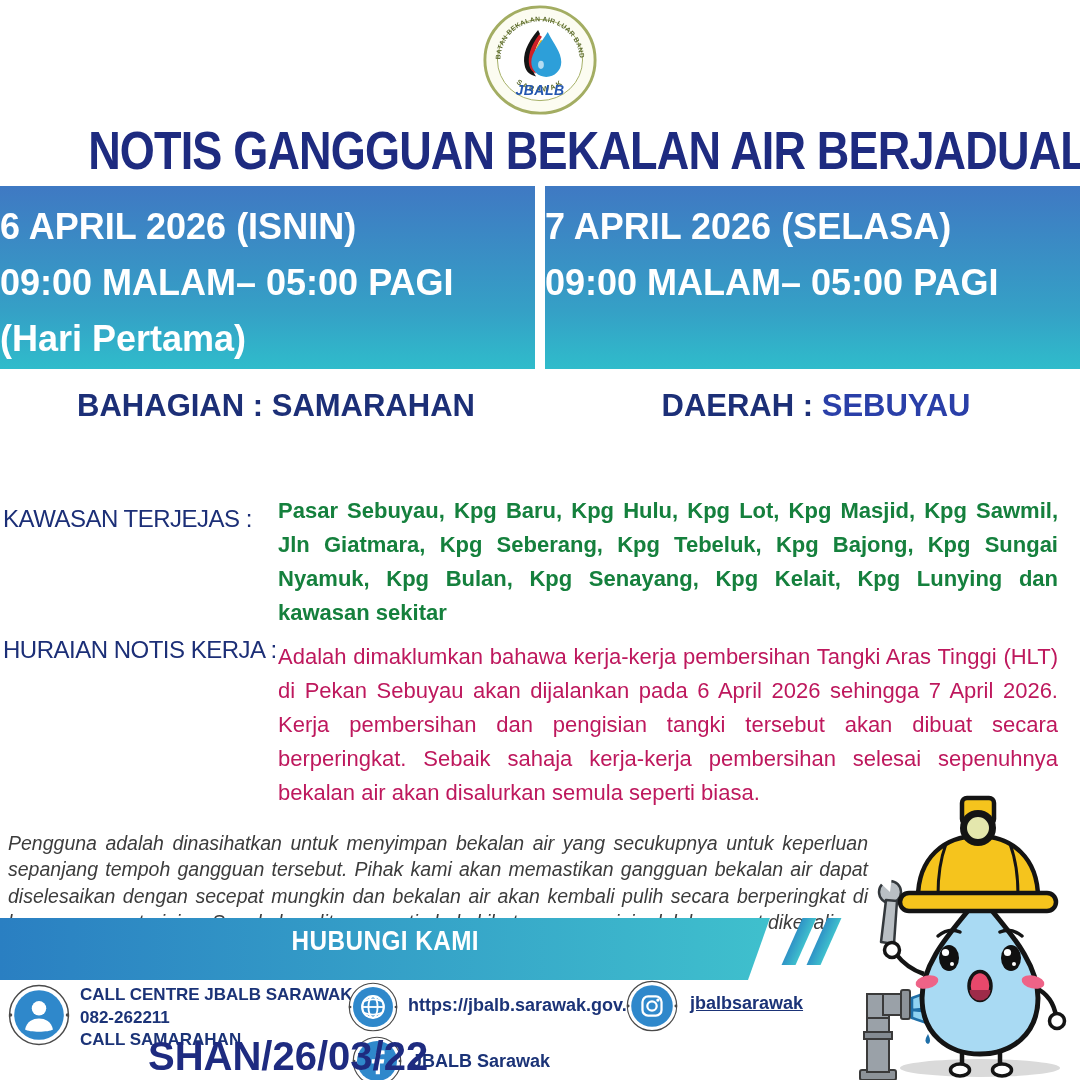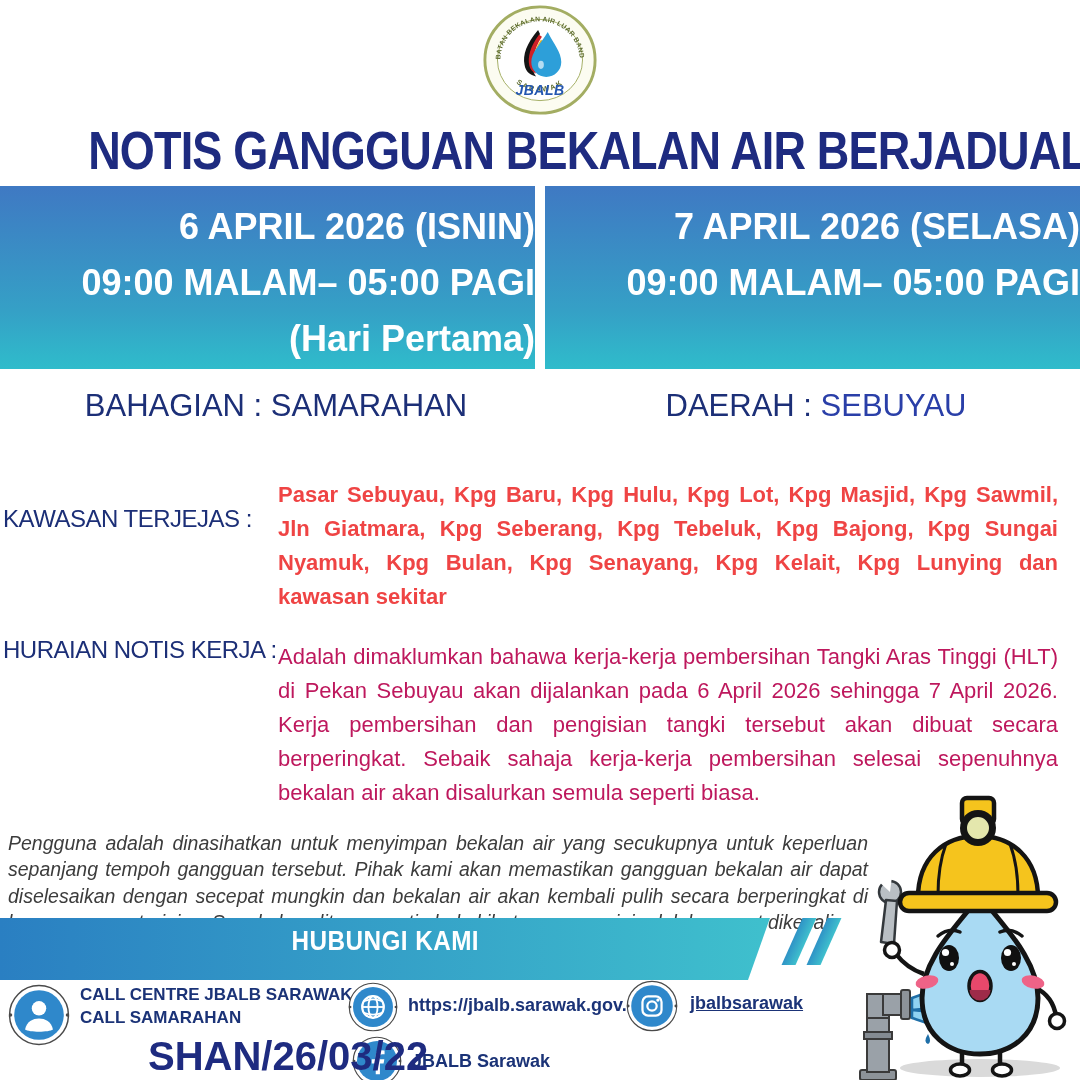--- a/index.html
+++ b/index.html
@@ -13,44 +13,44 @@
   .title{position:absolute;top:120px;left:0;width:1080px;text-align:center;white-space:nowrap;}
   .title span{
     display:inline-block;transform:scaleX(.85);transform-origin:center;
     font-size:53px;font-weight:bold;letter-spacing:-1px;color:#1e2b80;
   }
   
   .banners{position:absolute;top:186px;left:0;width:1080px;height:183px;display:flex;}
   .banner{
     width:535px;height:183px;box-sizing:border-box;padding-top:13px;
     background:linear-gradient(180deg,#3f79c3 0%,#35a0c6 68%,#2fbccb 100%);
-    text-align:right;color:#ffffff;font-weight:bold;
+    text-align:left;color:#ffffff;font-weight:bold;
   }
   .banner .bline{font-size:36px;line-height:56px;white-space:nowrap;}
   .banner-gap{width:10px;background:#ffffff;}
   
   .regions{position:absolute;top:388px;left:0;width:1080px;display:flex;}
-  .regions .half{width:540px;text-align:center;font-size:31px;font-weight:normal;color:#1c2f77;white-space:nowrap;margin-left:12px;}
+  .regions .half{width:540px;text-align:center;font-size:31px;font-weight:bold;color:#1c2f77;white-space:nowrap;margin-left:12px;}
   .regions .val{color:#1c2f77;}
   .regions .val-daerah{color:#2a3fa8;}
   
   .inforow{position:absolute;left:0;width:1080px;display:flex;}
   .inforow .rlabel{
     width:278px;box-sizing:border-box;padding-left:3px;
     font-size:24px;font-weight:normal;letter-spacing:-0.5px;color:#1c2f77;white-space:nowrap;
   }
   .row-kawasan{top:478px;}
   .row-kawasan .rlabel{padding-top:27px;}
   .row-huraian{top:608px;}
   .row-huraian .rlabel{padding-top:28px;}
   .inforow .rvalue{
     flex:1;box-sizing:border-box;padding-right:22px;
     font-size:22px;line-height:34px;text-align:justify;
   }
-  .row-kawasan .rvalue{font-weight:bold;color:#ef4444;}
+  .row-kawasan .rvalue{font-weight:bold;color:#15803d;margin-top:16px;}
   .row-huraian .rvalue{color:#be185d;margin-top:32px;}
   
   .advisory{
     position:absolute;top:810px;left:8px;width:860px;
     font-style:italic;font-size:19.5px;line-height:26.5px;color:#3c3c3c;text-align:justify;
   }
   
   .contact-bar{
     position:absolute;top:918px;left:0;width:770px;height:62px;
     background:linear-gradient(90deg,#2a7fc2 0%,#3fc0cd 100%);
@@ -162,20 +162,21 @@
     <svg class="c-icon" style="left:8px;top:4px;" width="62" height="62" viewBox="0 0 60 60">
       <circle cx="30" cy="30" r="28.5" fill="#ffffff" stroke="#4a4a4a" stroke-width="1.4"></circle>
       <circle cx="2.5" cy="30" r="1.6" fill="#4a4a4a"></circle>
         <circle cx="57.5" cy="30" r="1.6" fill="#4a4a4a"></circle>
       <circle cx="30" cy="30" r="24" fill="#2f88cb"></circle>
       <circle cx="30" cy="23.5" r="7" fill="#ffffff"></circle>
       <path d="M16.5,44 C18,36.5 24,33.5 30,33.5 C36,33.5 42,36.5 43.5,44 C39.5,46.8 20.5,46.8 16.5,44 Z" fill="#ffffff"></path>
     </svg>
     <div class="cc-text">
       <div>CALL CENTRE JBALB SARAWAK</div>
+      <div>082-262211</div>
       <div>CALL SAMARAHAN</div>
     </div>
 
     <svg class="c-icon" style="left:348px;top:2px;" width="50" height="50" viewBox="0 0 60 60">
       <circle cx="30" cy="30" r="28.5" fill="#ffffff" stroke="#4a4a4a" stroke-width="1.4"></circle>
       <circle cx="2.5" cy="30" r="1.6" fill="#4a4a4a"></circle>
         <circle cx="57.5" cy="30" r="1.6" fill="#4a4a4a"></circle>
       <circle cx="30" cy="30" r="24" fill="#2f88cb"></circle>
       <circle cx="30" cy="30" r="13" fill="none" stroke="#ffffff" stroke-width="2.6"></circle>
       <ellipse cx="30" cy="30" rx="5.5" ry="13" fill="none" stroke="#ffffff" stroke-width="2.2"></ellipse>

